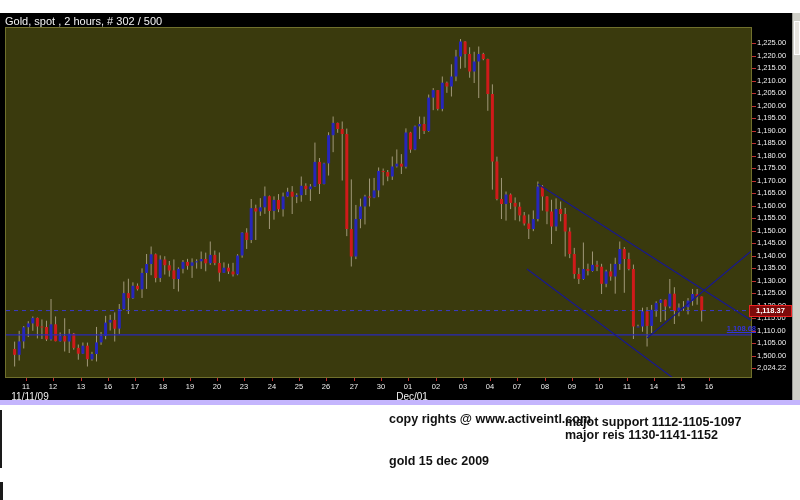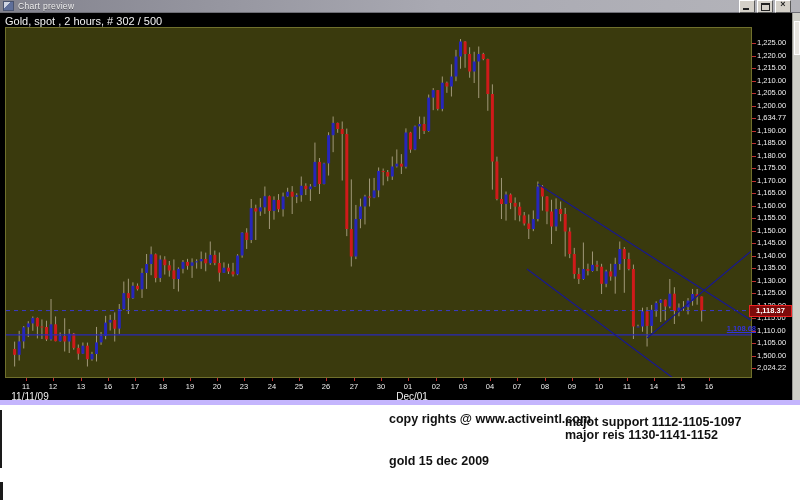--- a/index.html
+++ b/index.html
@@ -45,35 +45,20 @@
   .note{position:absolute;color:#111;font-weight:bold;font-size:12.5px;white-space:pre;}
   .n-l0{left:389px;top:7px;} .n-l1{left:389px;top:27px;} .n-l2{left:389px;top:49px;}
   .n-r0{left:565px;top:10px;} .n-r1{left:565px;top:23px;}
   .edge-a{position:absolute;left:0;width:2px;background:#1a1a1a;}
 </style>
 </head>
 <body>
 
 <div class="app">
 
-  <div class="titlebar">
-    <span class="ticon"></span>
-    <span class="ttext">Chart preview</span>
-    <span class="wbtns">
-      <span class="wbtn">
-          <span class="g-min"></span>
-        </span>
-      <span class="wbtn">
-          <span class="g-max"></span>
-        </span>
-      <span class="wbtn">
-          <span class="g-close">×</span>
-        </span>
-    </span>
-  </div>
 
   <div class="shell">
     <div class="chart-title">Gold, spot , 2 hours, # 302 / 500</div>
 
     <div class="plot">
       <svg id="plot-svg" width="745" height="349" viewBox="0 0 745 349">
           <g>
             <line x1="8.625" y1="313.61032451147" x2="8.625" y2="338.5" stroke="#a09878" stroke-width="1"></line>
             <line x1="13.175" y1="302.8218616817478" x2="13.175" y2="332.5567925652948" stroke="#a09878" stroke-width="1"></line>
             <line x1="17.725" y1="298.0485683633865" x2="17.725" y2="320.4650992061588" stroke="#a09878" stroke-width="1"></line>
@@ -399,21 +384,21 @@
         <div class="plabel" style="left:757px;top:38px">1,220.00</div>
         <div class="ptick" style="left:752px;top:55px"></div>
         <div class="plabel" style="left:757px;top:50px">1,215.00</div>
         <div class="ptick" style="left:752px;top:68px"></div>
         <div class="plabel" style="left:757px;top:63px">1,210.00</div>
         <div class="ptick" style="left:752px;top:80px"></div>
         <div class="plabel" style="left:757px;top:75px">1,205.00</div>
         <div class="ptick" style="left:752px;top:93px"></div>
         <div class="plabel" style="left:757px;top:88px">1,200.00</div>
         <div class="ptick" style="left:752px;top:105px"></div>
-        <div class="plabel" style="left:757px;top:100px">1,634.77</div>
+        <div class="plabel" style="left:757px;top:100px">1,195.00</div>
         <div class="ptick" style="left:752px;top:118px"></div>
         <div class="plabel" style="left:757px;top:113px">1,190.00</div>
         <div class="ptick" style="left:752px;top:130px"></div>
         <div class="plabel" style="left:757px;top:125px">1,185.00</div>
         <div class="ptick" style="left:752px;top:143px"></div>
         <div class="plabel" style="left:757px;top:138px">1,180.00</div>
         <div class="ptick" style="left:752px;top:155px"></div>
         <div class="plabel" style="left:757px;top:150px">1,175.00</div>
         <div class="ptick" style="left:752px;top:168px"></div>
         <div class="plabel" style="left:757px;top:163px">1,170.00</div>

